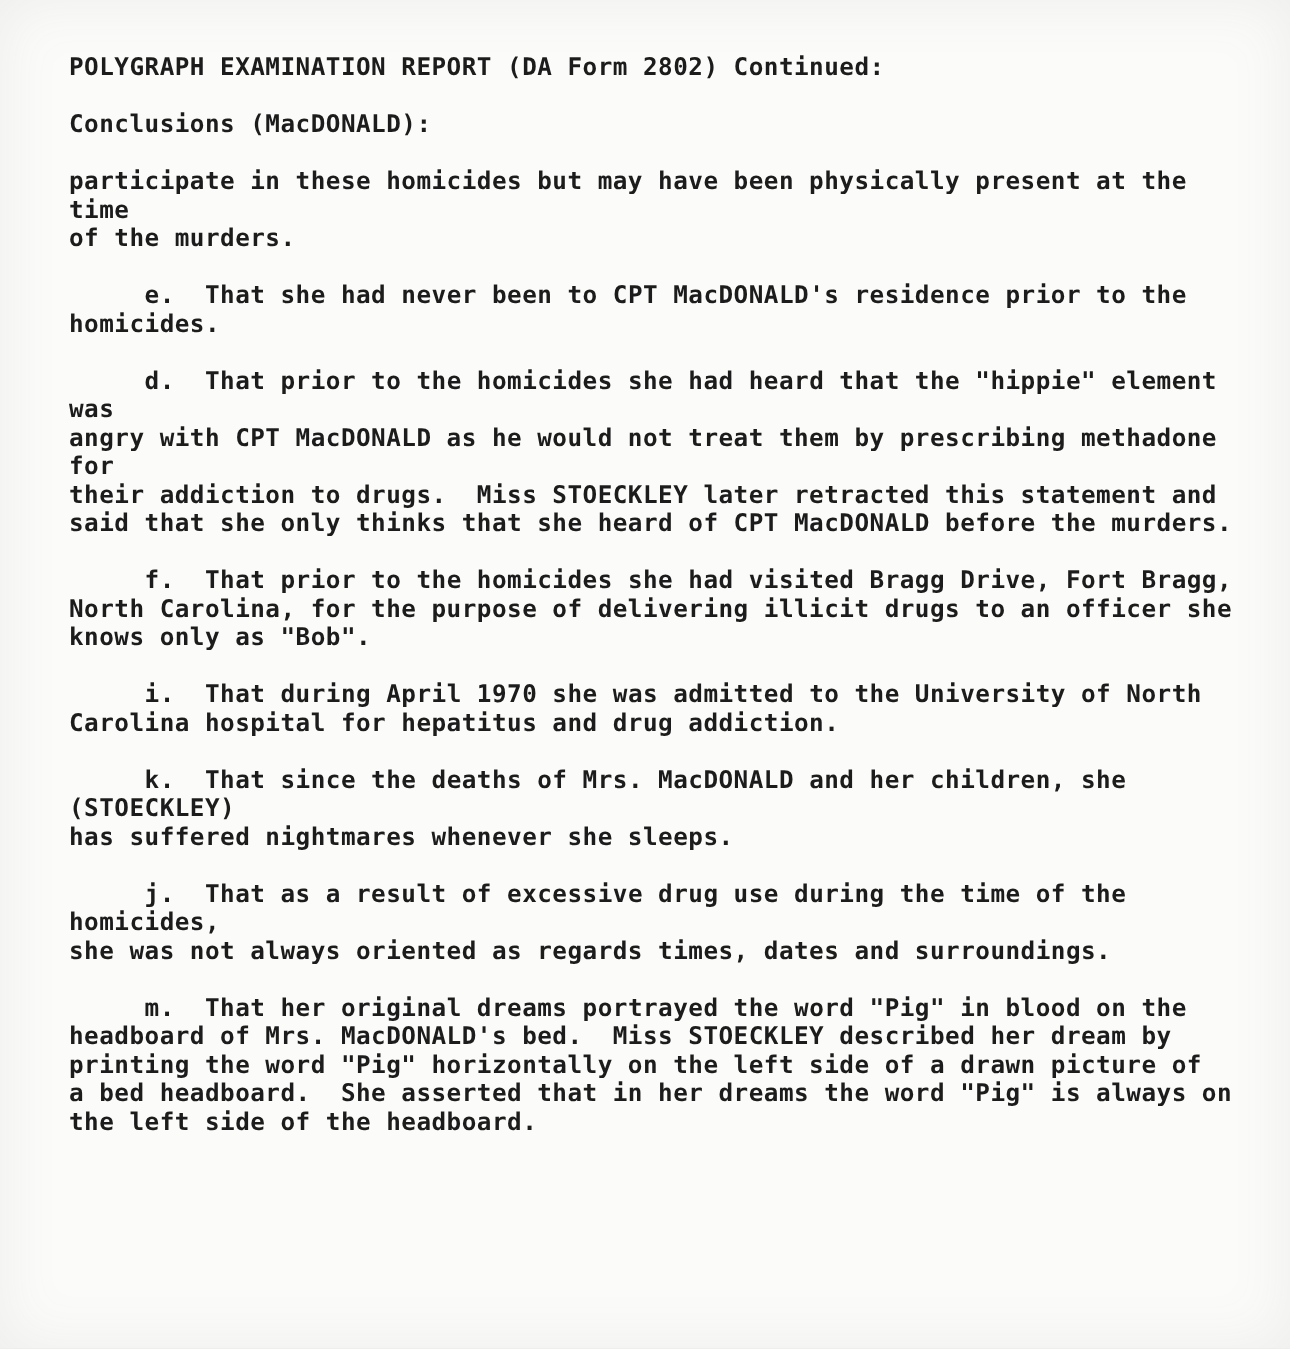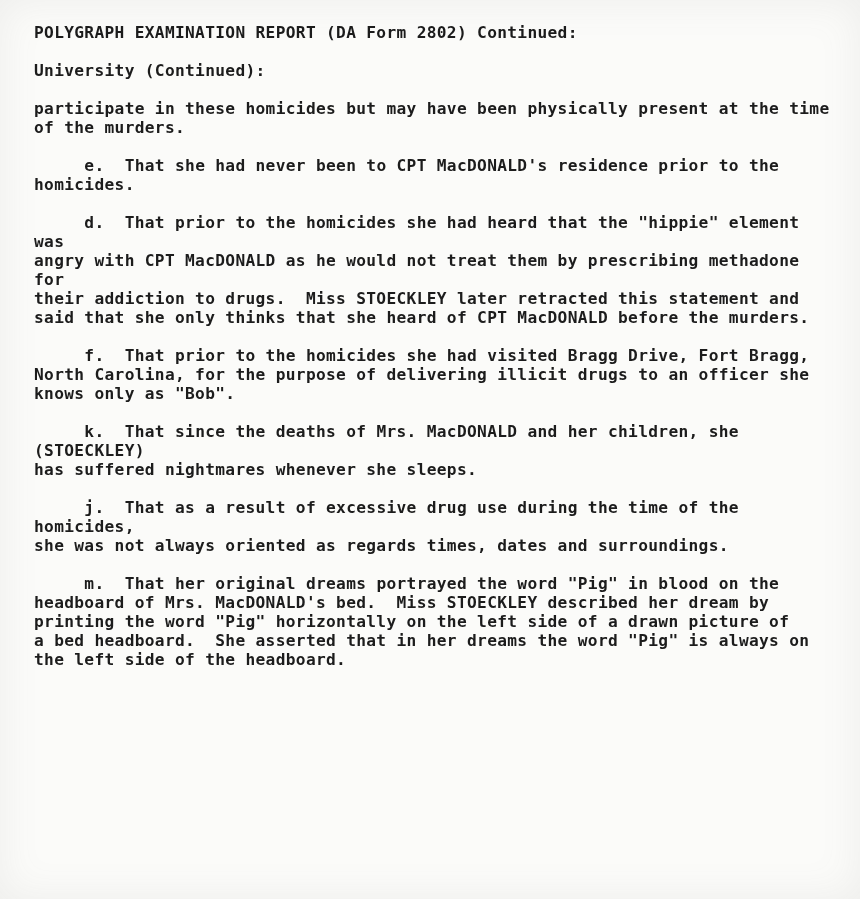--- a/index.html
+++ b/index.html
@@ -16,21 +16,21 @@
     background: var(--paper, #fbfbf9);
     color: var(--ink, #1c1c1c);
     font-family: "DejaVu Sans Mono", "Liberation Mono", monospace;
     font-size: 16.2px;
     line-height: 19px;
     font-weight: bold;
     padding: 23px 26px 30px 34px;
     overflow: hidden;
   }
   .doc-line, .doc-para {
-    margin: 0;
+    margin: 12px;
     white-space: pre-wrap;
     letter-spacing: 0.02em;
   }
   .doc-line + .doc-line,
   .doc-line + .doc-para,
   .doc-para + .doc-para {
     margin-top: 19px;
   }
   
   .scan-edge {
@@ -38,32 +38,34 @@
     inset: 0;
     pointer-events: none;
     box-shadow: inset 0 0 40px rgba(120,120,115,0.10);
   }
 </style>
 </head>
 <body>
 
 <div class="page" style="--paper: #fbfbf9; --ink: #1c1c1c;">
   <p class="doc-line">POLYGRAPH EXAMINATION REPORT (DA Form 2802) Continued:</p>
-  <p class="doc-line">University (Continued):</p>
+  <p class="doc-line">Conclusions (MacDONALD):</p>
   <p class="doc-para">participate in these homicides but may have been physically present at the time
 of the murders.</p>
   <p class="doc-para">     e.  That she had never been to CPT MacDONALD's residence prior to the
 homicides.</p>
   <p class="doc-para">     d.  That prior to the homicides she had heard that the "hippie" element was
 angry with CPT MacDONALD as he would not treat them by prescribing methadone for
 their addiction to drugs.  Miss STOECKLEY later retracted this statement and
 said that she only thinks that she heard of CPT MacDONALD before the murders.</p>
   <p class="doc-para">     f.  That prior to the homicides she had visited Bragg Drive, Fort Bragg,
 North Carolina, for the purpose of delivering illicit drugs to an officer she
 knows only as "Bob".</p>
+  <p class="doc-para">     i.  That during April 1970 she was admitted to the University of North
+Carolina hospital for hepatitus and drug addiction.</p>
   <p class="doc-para">     k.  That since the deaths of Mrs. MacDONALD and her children, she (STOECKLEY)
 has suffered nightmares whenever she sleeps.</p>
   <p class="doc-para">     j.  That as a result of excessive drug use during the time of the homicides,
 she was not always oriented as regards times, dates and surroundings.</p>
   <p class="doc-para">     m.  That her original dreams portrayed the word "Pig" in blood on the
 headboard of Mrs. MacDONALD's bed.  Miss STOECKLEY described her dream by
 printing the word "Pig" horizontally on the left side of a drawn picture of
 a bed headboard.  She asserted that in her dreams the word "Pig" is always on
 the left side of the headboard.</p>
   <div class="scan-edge"></div>

